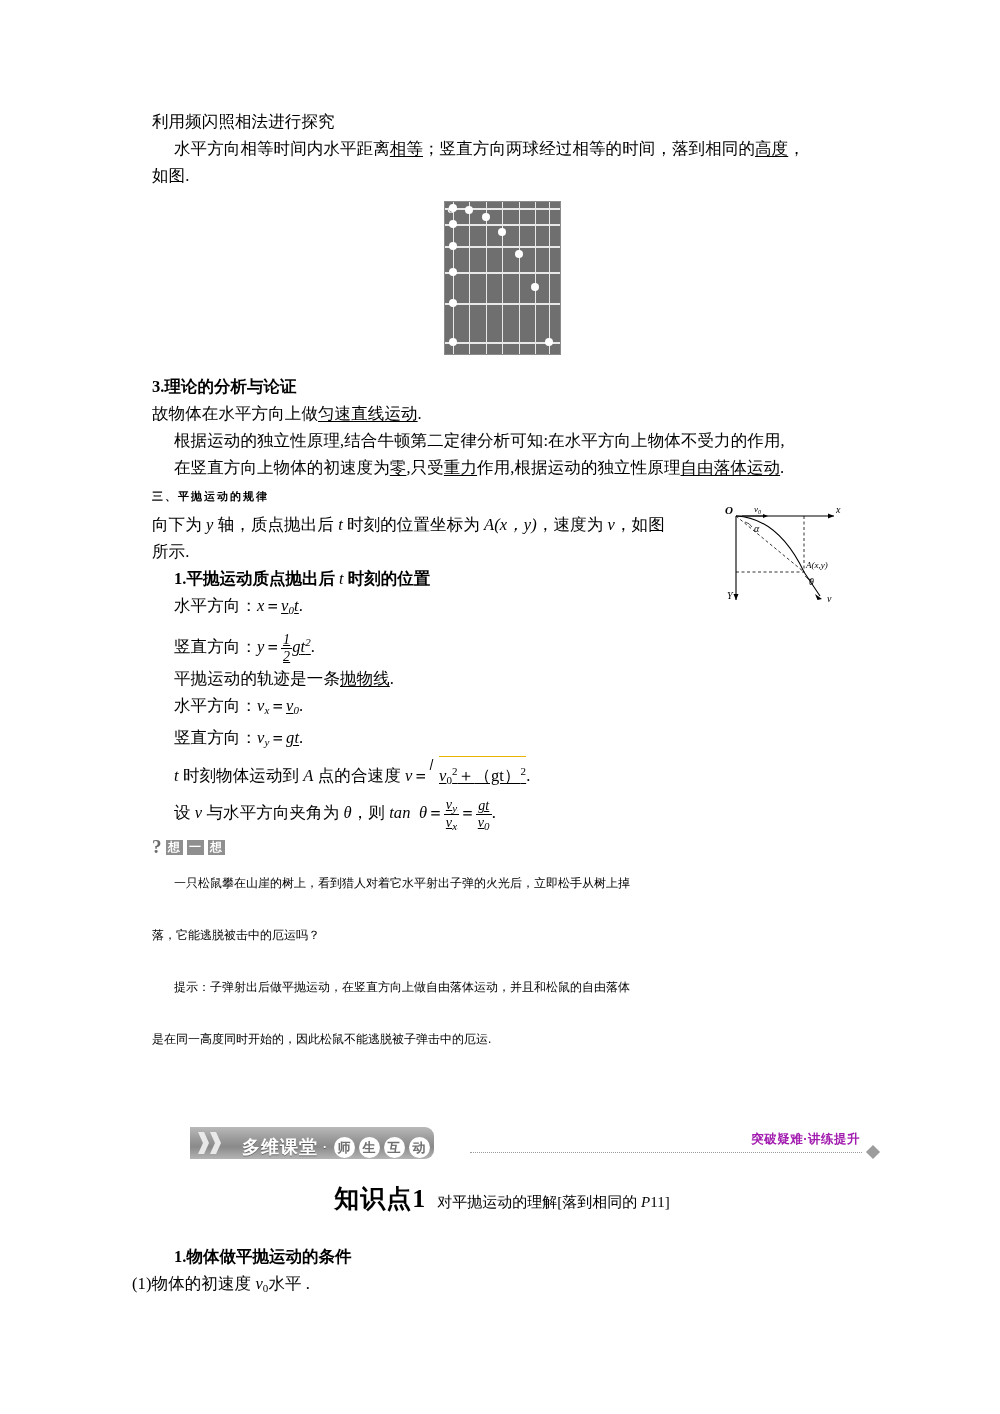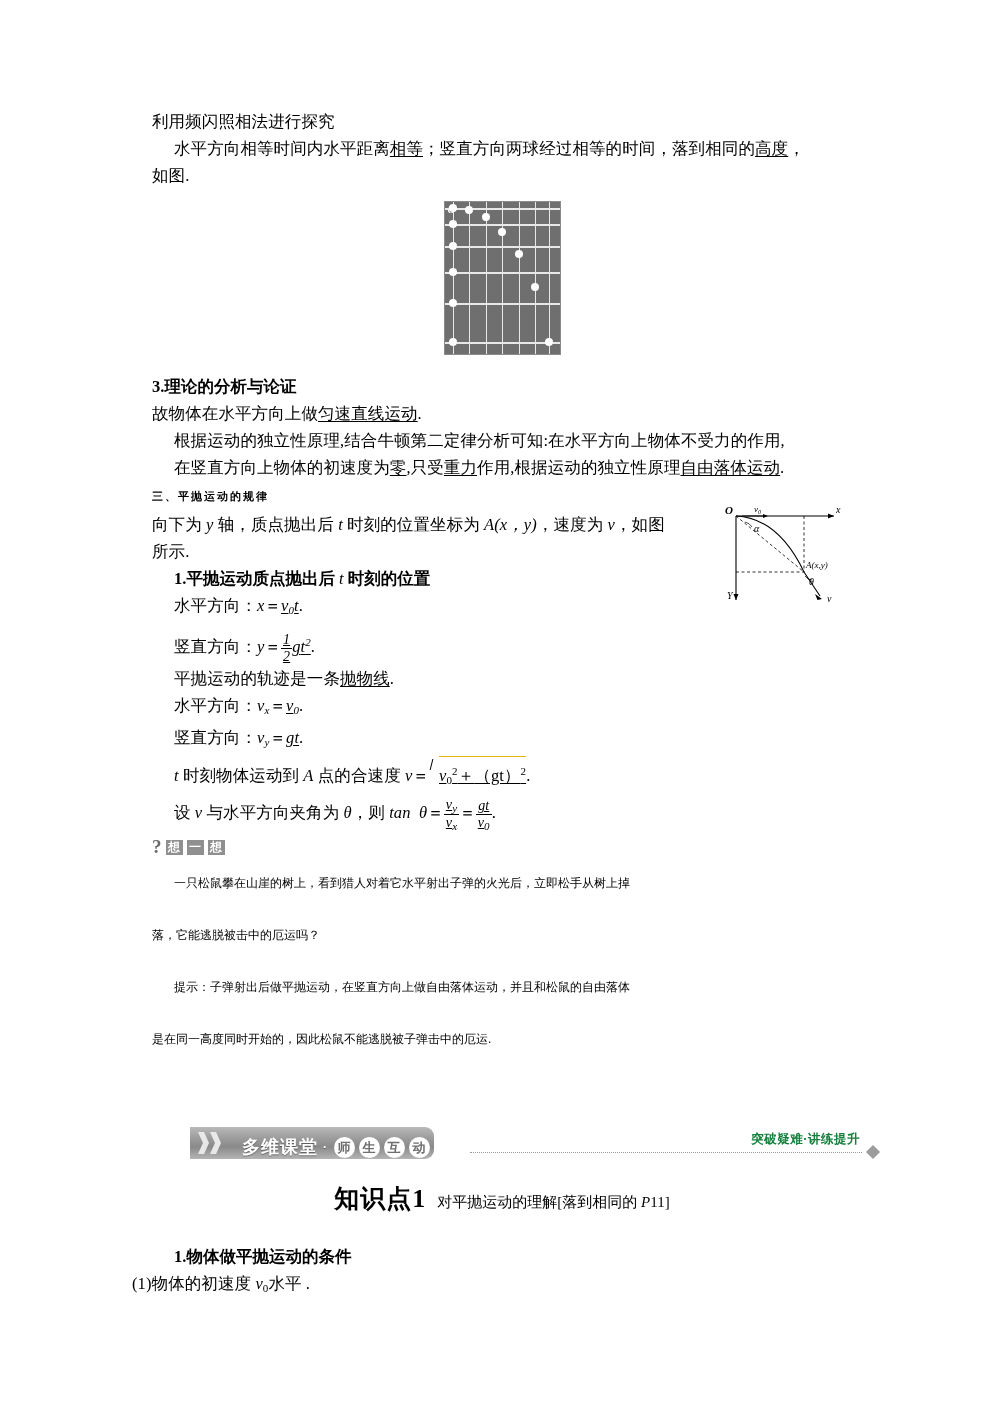--- a/index.html
+++ b/index.html
@@ -238,21 +238,21 @@
     top: 27px;
     right: 16px;
     border-top: 1px dotted #9a9a9a;
   }
   .banner-right {
     position: absolute;
     right: 18px;
     top: 6px;
     font-size: 12.5px;
     font-weight: bold;
-    color: #15803d;
+    color: #a21caf;
     font-family: "Liberation Sans", sans-serif;
     letter-spacing: .5px;
   }
   .banner-diamond {
     position: absolute;
     right: 0px;
     top: 22px;
     width: 10px; height: 10px;
     background: #9c9c9c;
     transform: rotate(45deg);

